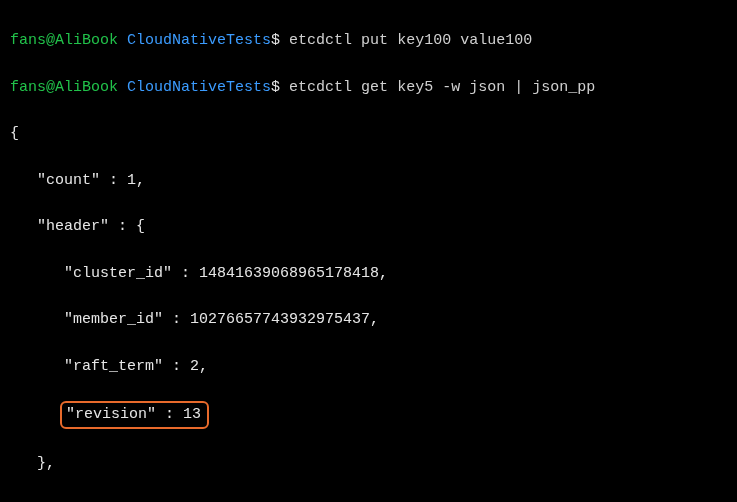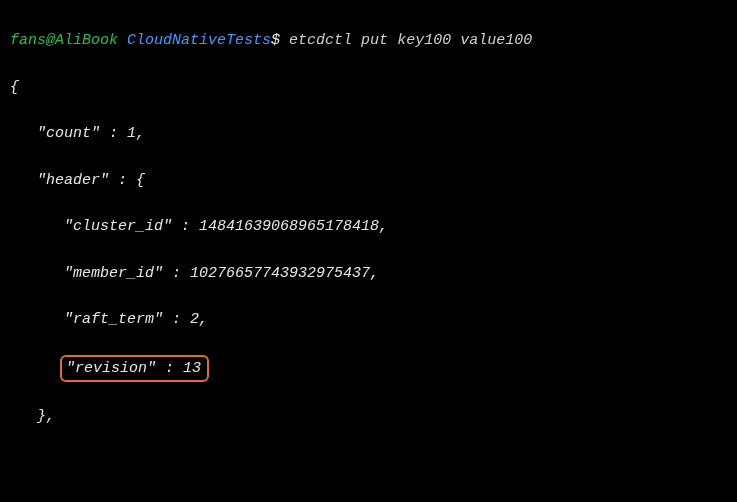--- a/index.html
+++ b/index.html
@@ -22,27 +22,28 @@
   .prompt-path { color: #3b9cff; }
   .cmd { color: #d0d0d0; }
   .txt { color: #e6e6e6; }
   .orange-box {
     border: 2px solid #e86a2b;
     border-radius: 6px;
     padding: 0px 6px 0px 4px;
     margin-left: -4px;
     display: inline-block;
   }
-  .line { display: block; font-style: italic; }
+  .line { display: block; }
 </style>
 </head>
 <body>
 
 <div class="terminal">
 <span class="line"><span class="prompt-user">fans@AliBook</span> <span class="prompt-path">CloudNativeTests</span><span class="txt">$</span> <span class="cmd">etcdctl put key100 value100</span></span>
+<span class="line"><span class="prompt-user">fans@AliBook</span> <span class="prompt-path">CloudNativeTests</span><span class="txt">$</span> <span class="cmd">etcdctl get key5 -w json | json_pp</span></span>
 <span class="line txt">{</span>
 <span class="line txt">   "count" : 1,</span>
 <span class="line txt">   "header" : {</span>
 <span class="line txt">      "cluster_id" : 14841639068965178418,</span>
 <span class="line txt">      "member_id" : 10276657743932975437,</span>
 <span class="line txt">      "raft_term" : 2,</span>
 <span class="line txt"><span>      </span><span class="orange-box">"revision" : 13</span></span>
 <span class="line txt">   },</span>
 
 

